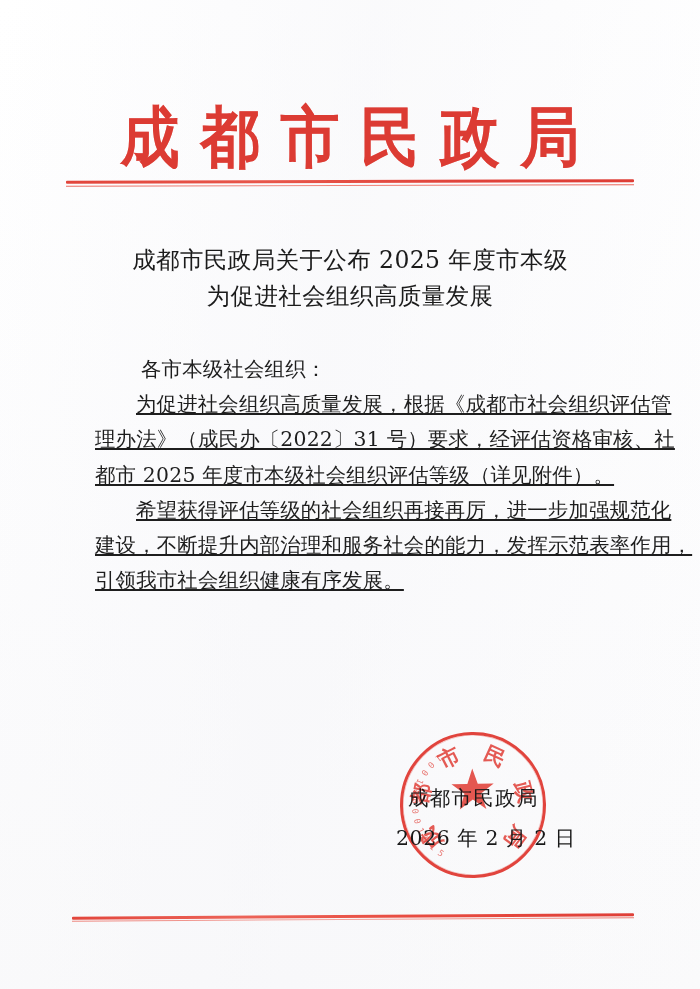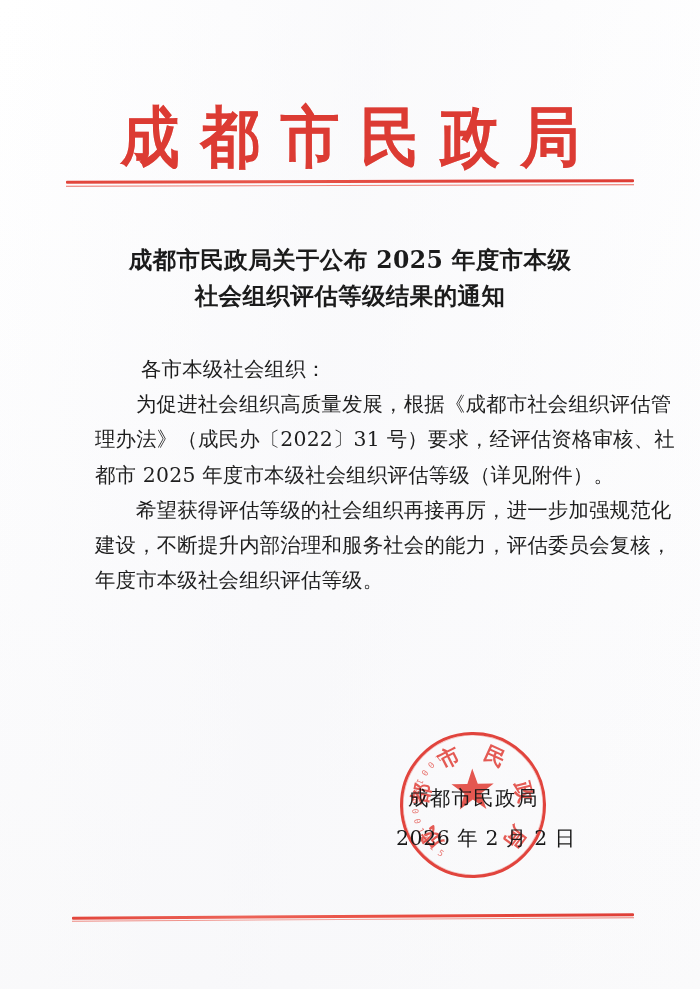--- a/index.html
+++ b/index.html
@@ -88,21 +88,21 @@
     opacity: 0.75;
   }
 
   
   .doc-title {
     position: absolute;
     left: 95px;
     width: 510px;
     top: 242px;
     text-align: center;
-    font-weight: 700;
+    font-weight: 400;
     font-size: 23.5px;
     line-height: 36px;
     letter-spacing: 0.4px;
     color: #1b1b1b;
   }
   .doc-title .tline { display: block; white-space: nowrap; }
 
   
   .body-block {
     position: absolute;
@@ -120,20 +120,21 @@
   }
   .para {
     text-align: justify;
     text-align-last: left;
     text-justify: inter-character;
     margin: 0;
   }
   .para .pline {
     display: block;
     white-space: nowrap;
+    text-decoration: underline;
   }
   .para .pline.ind { text-indent: 41px; }
 
   .attach-line {
     position: absolute;
     left: 95px;
     top: 687px;
     font-size: 20.4px;
     line-height: 35.2px;
     white-space: nowrap;
@@ -239,37 +240,37 @@
     <span class="masthead-text">成都市民政局</span>
   </div>
 
   <div class="rule-wrap-top">
     <div class="rule-thick"></div>
     <div class="rule-thin"></div>
   </div>
 
   <div class="doc-title">
     <span class="tline">成都市民政局关于公布 2025 年度市本级</span>
-    <span class="tline">社会组织评估等级结果的通知</span>
+    <span class="tline">为促进社会组织高质量发展</span>
   </div>
 
   <div class="body-block">
 
     <div class="salutation">各市本级社会组织：</div>
 
     <div class="para">
       <span class="pline ind">为促进社会组织高质量发展，根据《成都市社会组织评估管</span>
       <span class="pline">理办法》（成民办〔2022〕31 号）要求，经评估资格审核、社</span>
       <span class="pline">都市 2025 年度市本级社会组织评估等级（详见附件）。</span>
     </div>
 
     <div class="para">
       <span class="pline ind">希望获得评估等级的社会组织再接再厉，进一步加强规范化</span>
-      <span class="pline">建设，不断提升内部治理和服务社会的能力，评估委员会复核，</span>
-      <span class="pline">年度市本级社会组织评估等级。</span>
+      <span class="pline">建设，不断提升内部治理和服务社会的能力，发挥示范表率作用，</span>
+      <span class="pline">引领我市社会组织健康有序发展。</span>
     </div>
   </div>
 
 
   <div class="seal-area">
 
     <div class="seal">
       <div class="seal-inner"></div>
       <div class="seal-star"></div>
       <div class="seal-arc-text" id="sealArc">

